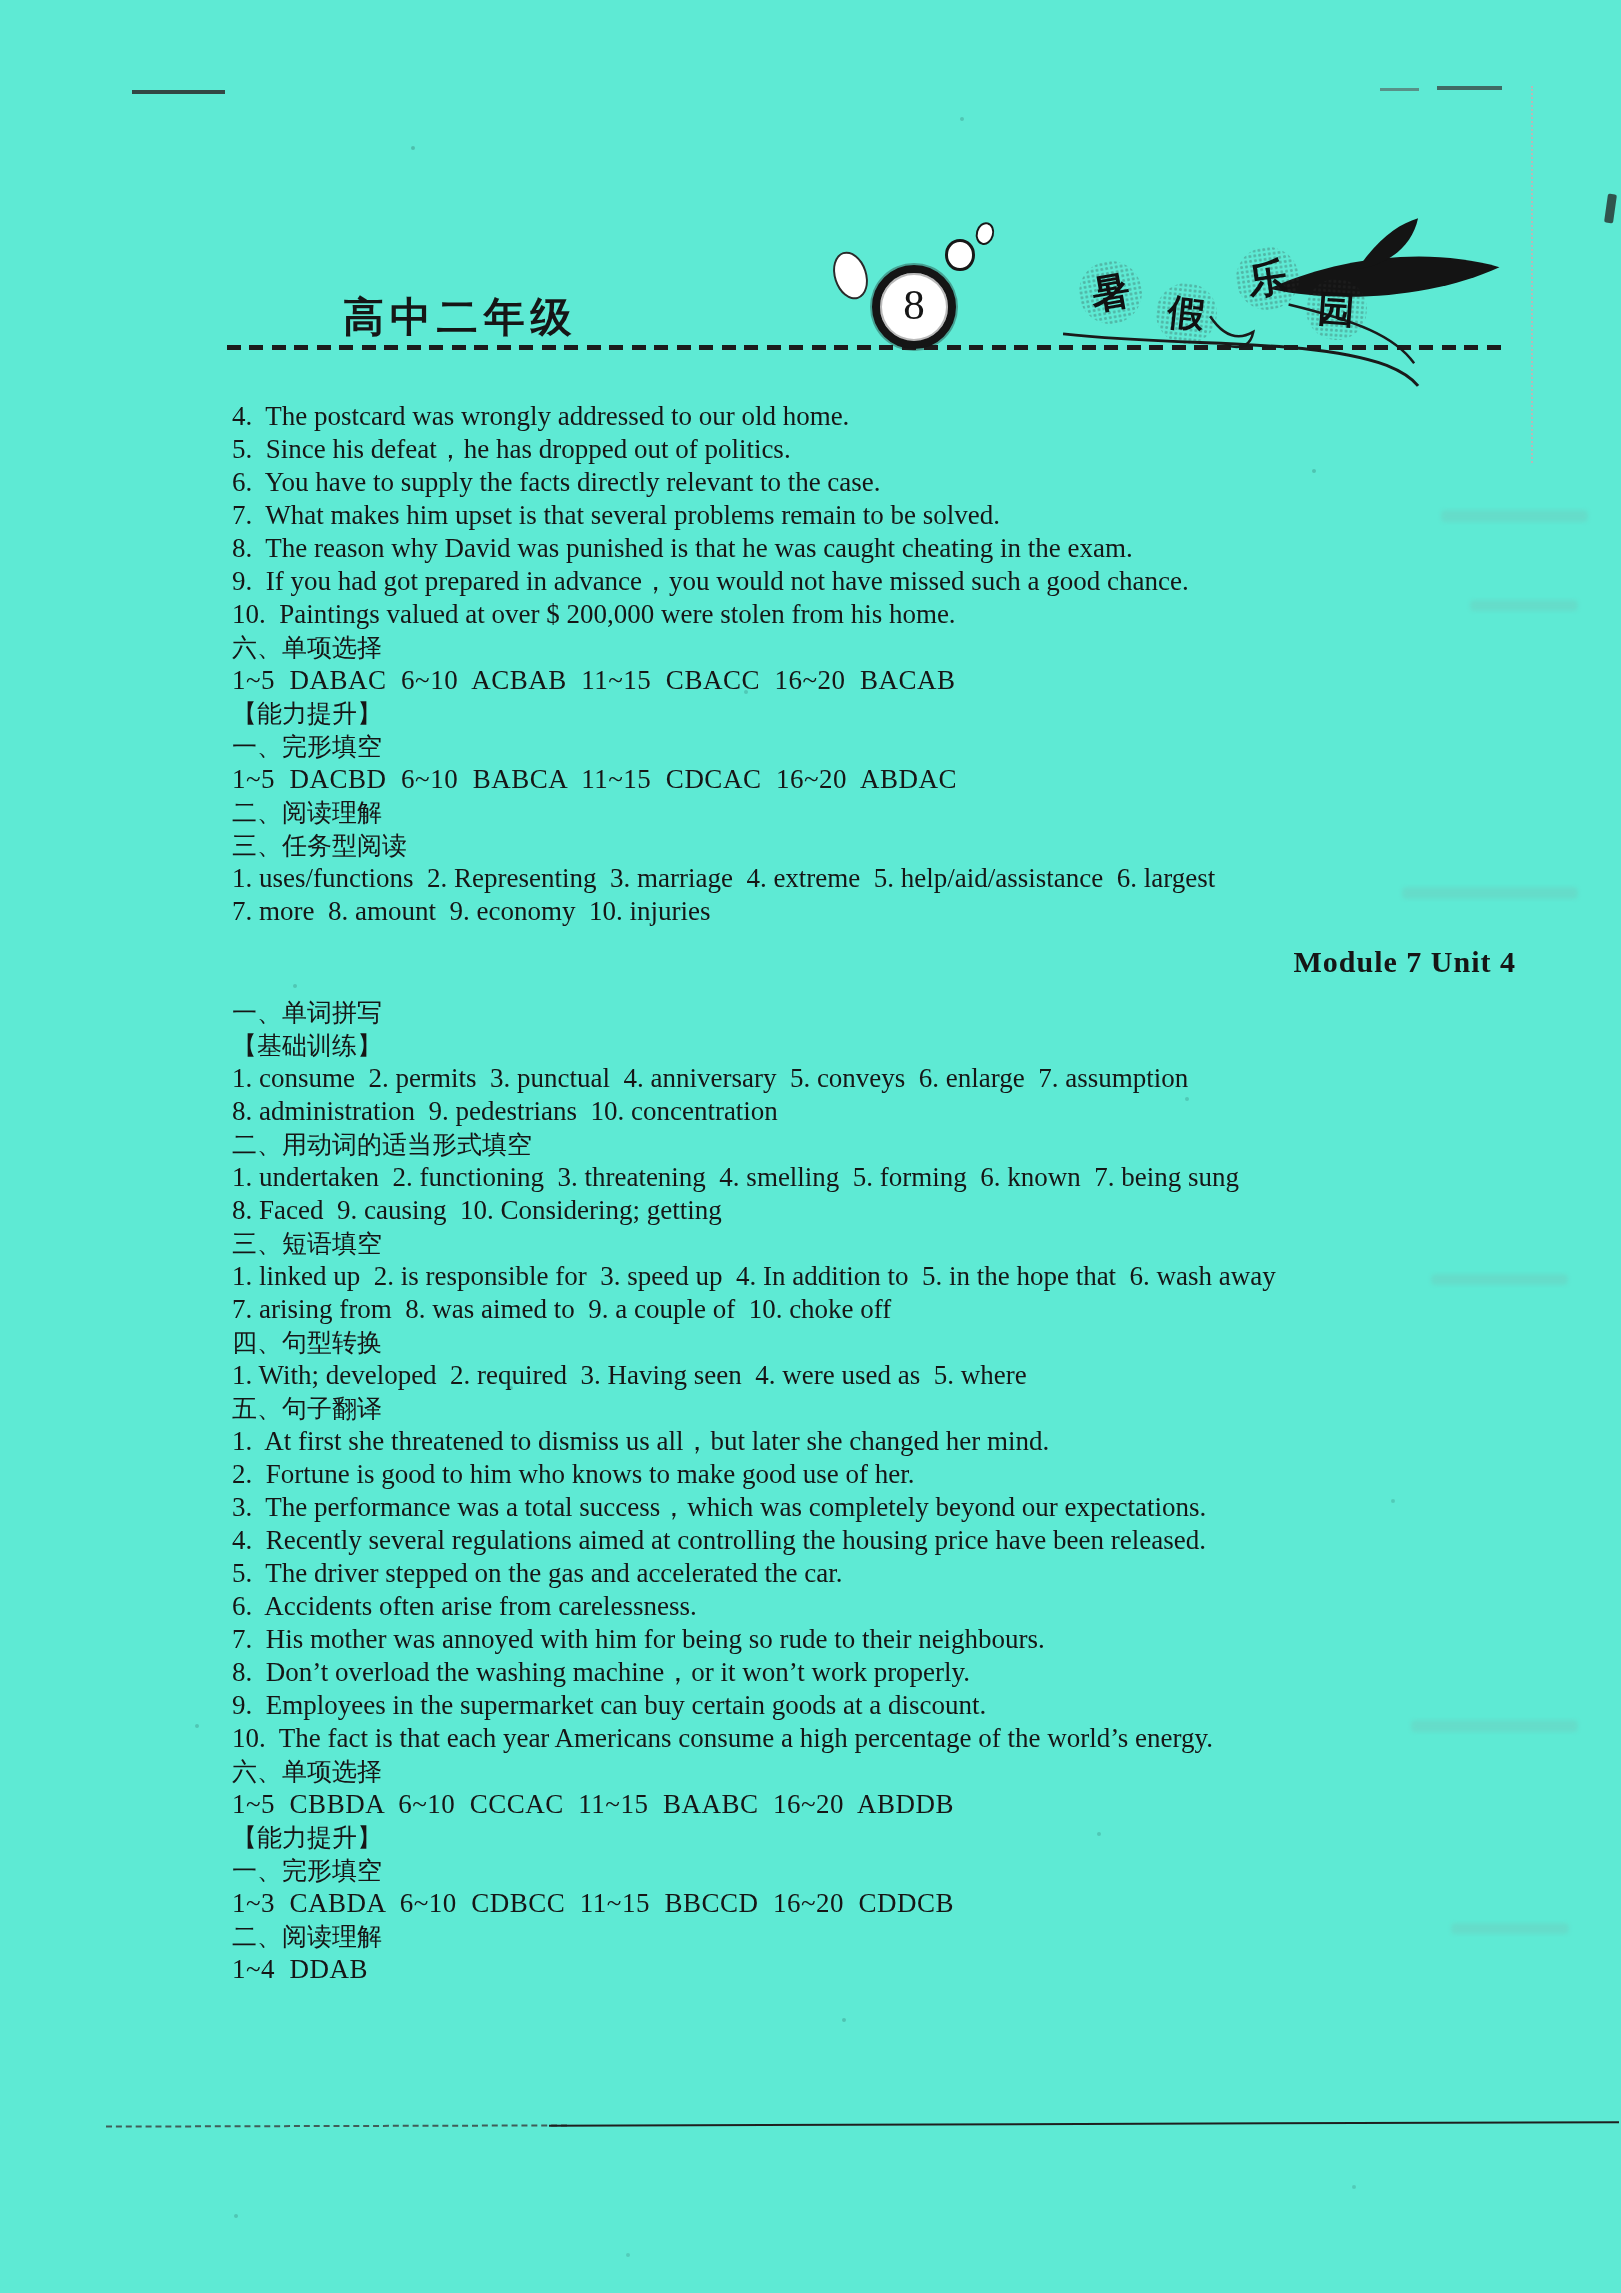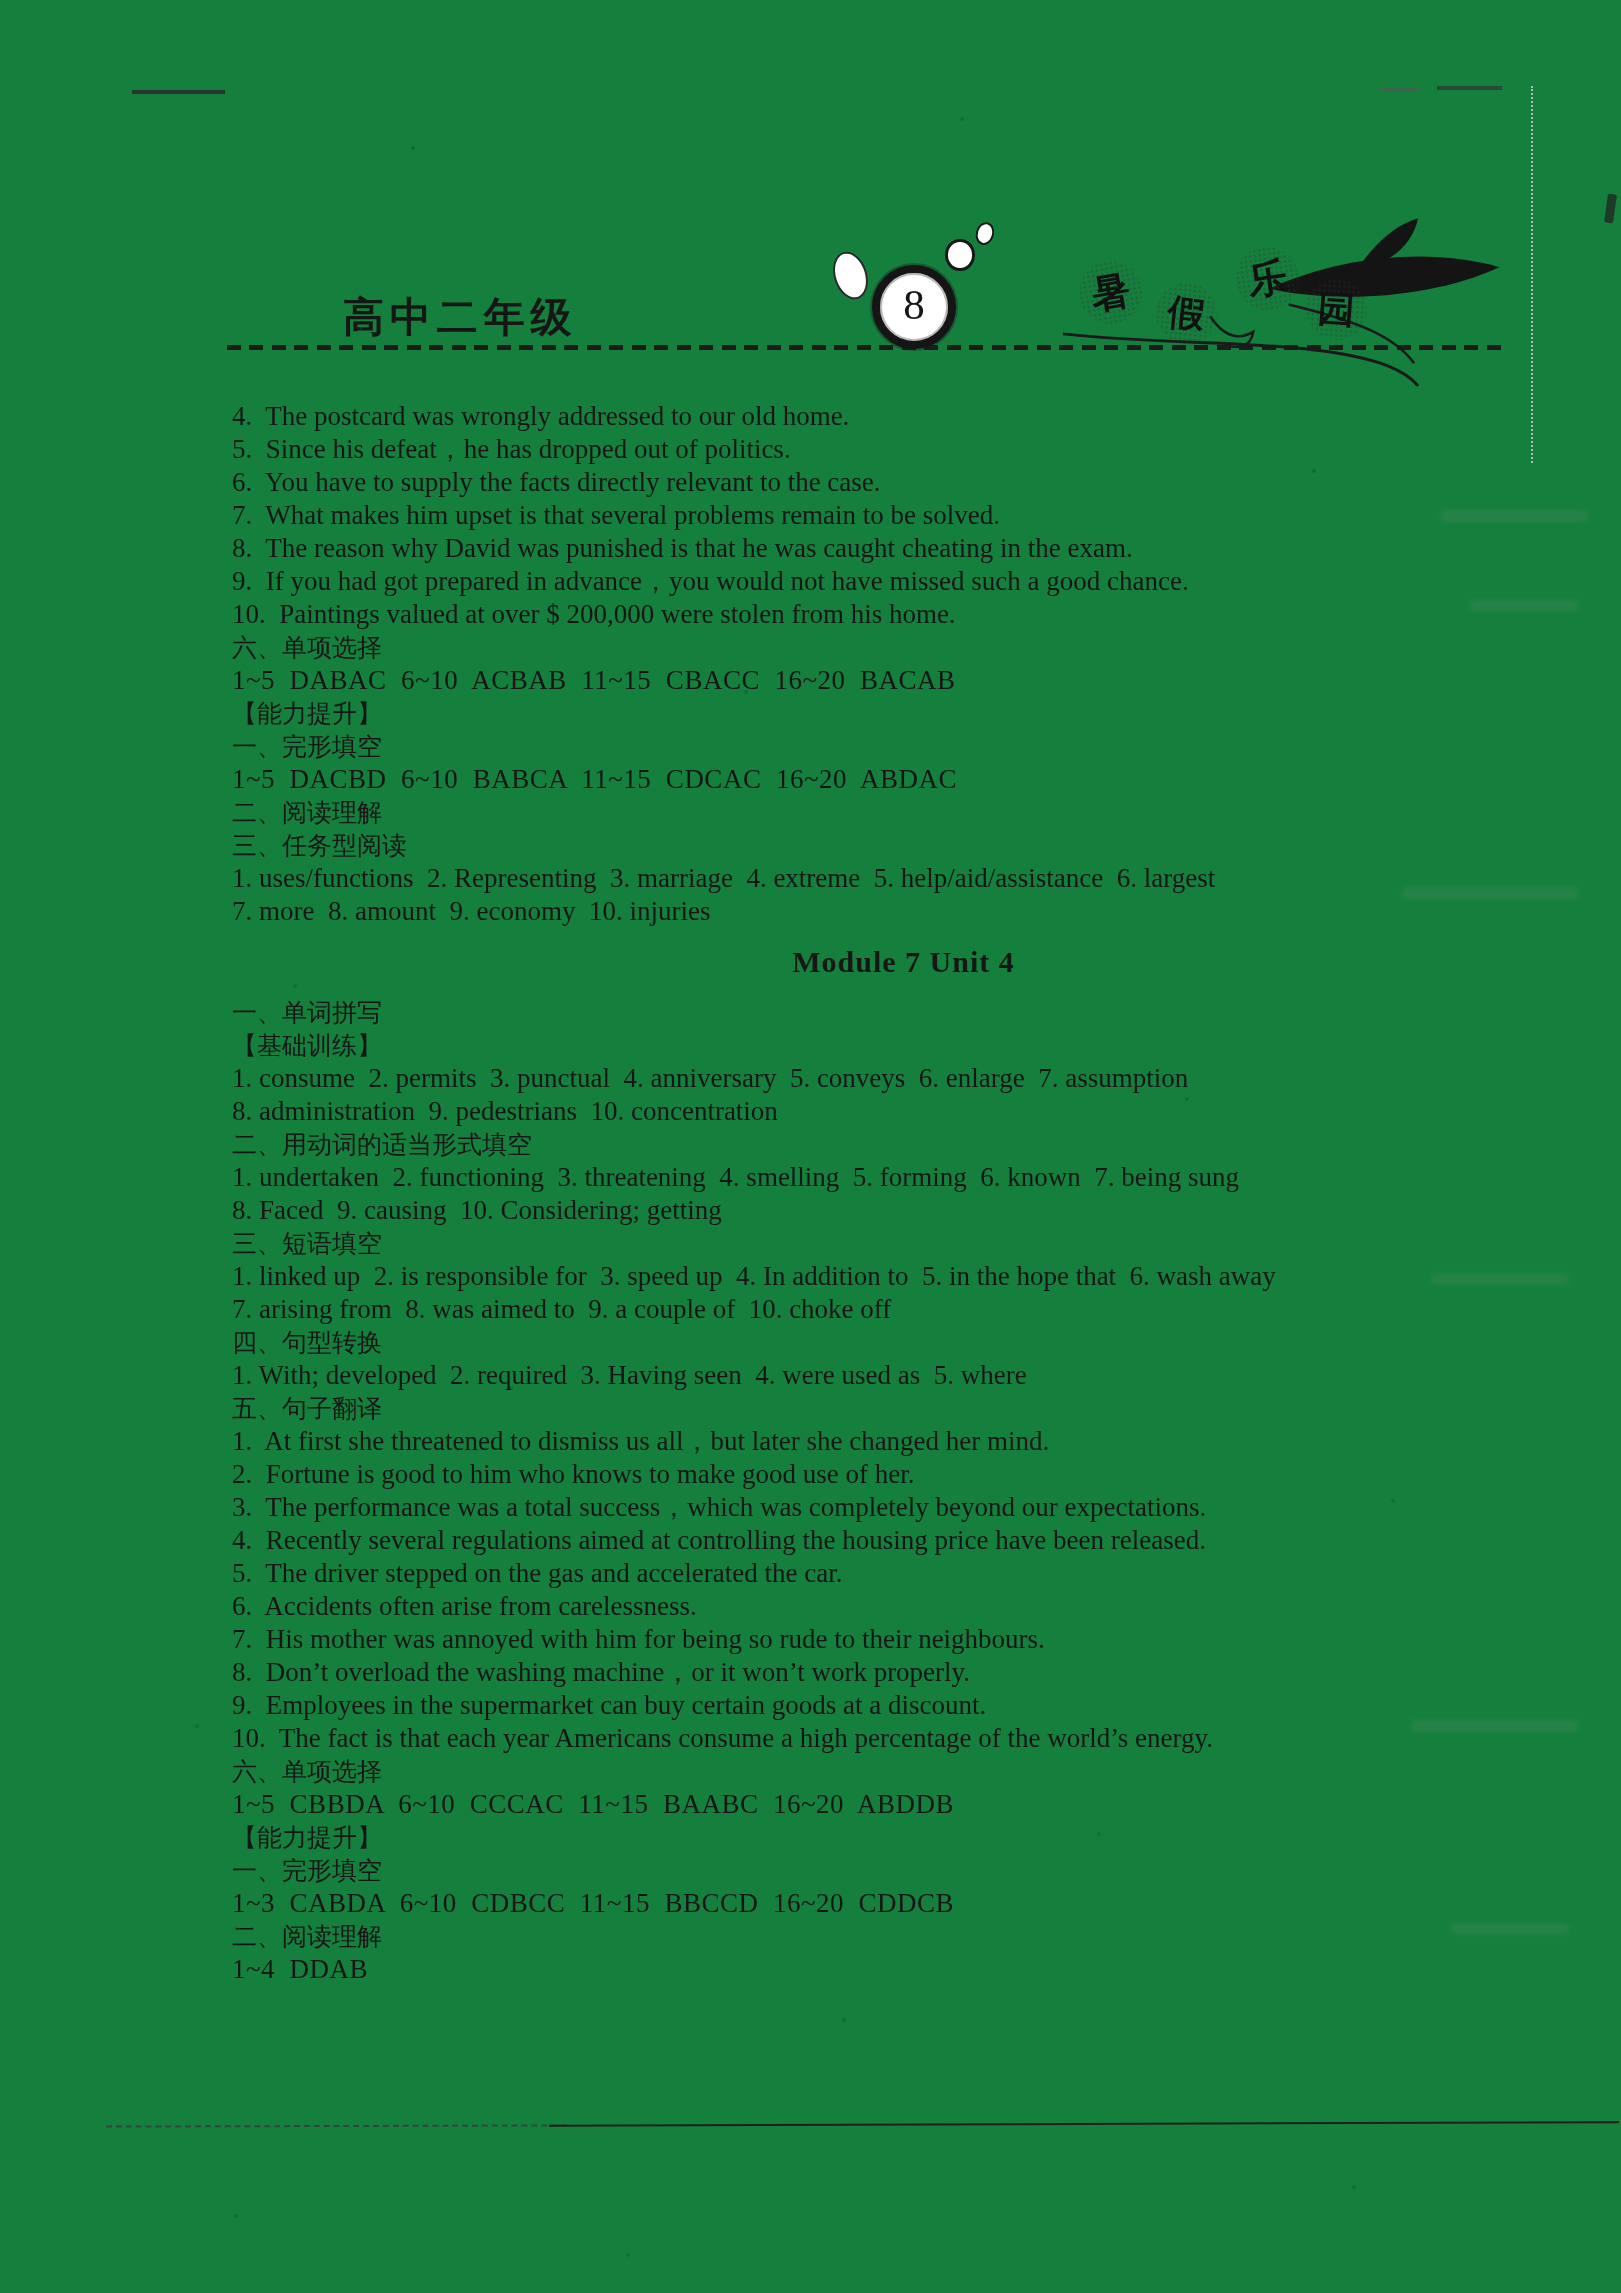--- a/index.html
+++ b/index.html
@@ -1,16 +1,16 @@
 <!DOCTYPE html>
 <html><head>
 <meta charset="utf-8">
 <style>
   html,body{margin:0;padding:0;background:#e8e8e6;}
-  .page{position:relative;width:1621px;height:2294px;background:#15803d;overflow:hidden;
+  .page{position:relative;width:1621px;height:2294px;background:#5eead4;overflow:hidden;
         font-family:"Liberation Serif","DejaVu Serif",serif;color:#161616;}
   
   .grade-label{position:absolute;left:343px;top:290px;font-family:"Liberation Sans","DejaVu Sans",sans-serif;
         font-weight:bold;font-size:41px;letter-spacing:5.9px;white-space:nowrap;}
   .dash-rule{position:absolute;left:227px;top:345px;width:1278px;height:4.9px;
         background:repeating-linear-gradient(90deg,#1c1c1c 0 13.7px,transparent 13.7px 22.5px);}
   
   .badge{position:absolute;left:872px;top:265px;width:84px;height:84px;border-radius:50%;
         border:8.8px solid #151515;background:#fff;box-sizing:border-box;text-align:center;
         box-shadow:0 0 0 2px rgba(25,25,25,.35), inset 0 0 0 2px rgba(25,25,25,.30);}
@@ -29,21 +29,21 @@
         background-image:radial-gradient(rgba(50,50,50,.28) 1.2px,transparent 1.7px);background-size:4.9px 4.9px;}
   .art-char.c0{left:15.7px;top:43px;transform:rotate(-10deg);}
   .art-char.c1{left:93px;top:65px;transform:rotate(6deg);font-size:37px;}
   .art-char.c2{left:173px;top:29px;transform:rotate(-8deg);}
   .art-char.c3{left:243px;top:61px;transform:rotate(4deg);font-size:37px;}
   
   .content{position:absolute;left:232px;top:400px;width:1225px;}
   .content p{margin:0;font-size:27px;line-height:33px;white-space:pre-wrap;}
   p.cnh{font-family:"Liberation Sans","DejaVu Sans",sans-serif;font-weight:normal;font-size:25px;}
   p.ans{letter-spacing:0.5px;}
-  p.module{text-align:center;font-weight:bold;font-size:30px;line-height:39px;
+  p.module{text-align:right;font-weight:bold;font-size:30px;line-height:39px;
         margin:13.7px 0 15.7px;transform:translateX(59px);letter-spacing:1px;}
   
   .edge-dash-tl{position:absolute;left:132px;top:90px;width:93px;height:3.9px;background:#2a2a2a;opacity:.85;}
   .edge-dash-tr1{position:absolute;left:1380px;top:88px;width:39px;height:2.9px;background:#555;opacity:.6;}
   .edge-dash-tr2{position:absolute;left:1437px;top:86px;width:65px;height:3.9px;background:#333;opacity:.7;}
   .edge-vline{position:absolute;left:1531px;top:86px;height:377px;width:0;border-left:2px dotted #b8b8b8;}
   .edge-mark{position:absolute;left:1606px;top:194px;width:8.8px;height:29px;background:#222;opacity:.75;
         border-radius:2px;transform:rotate(8deg);}
   .bottom-dashes{position:absolute;left:106px;top:2125px;width:461px;height:0;
         border-top:2.9px dashed #3a3a3a;opacity:.8;transform:rotate(-.15deg);}

